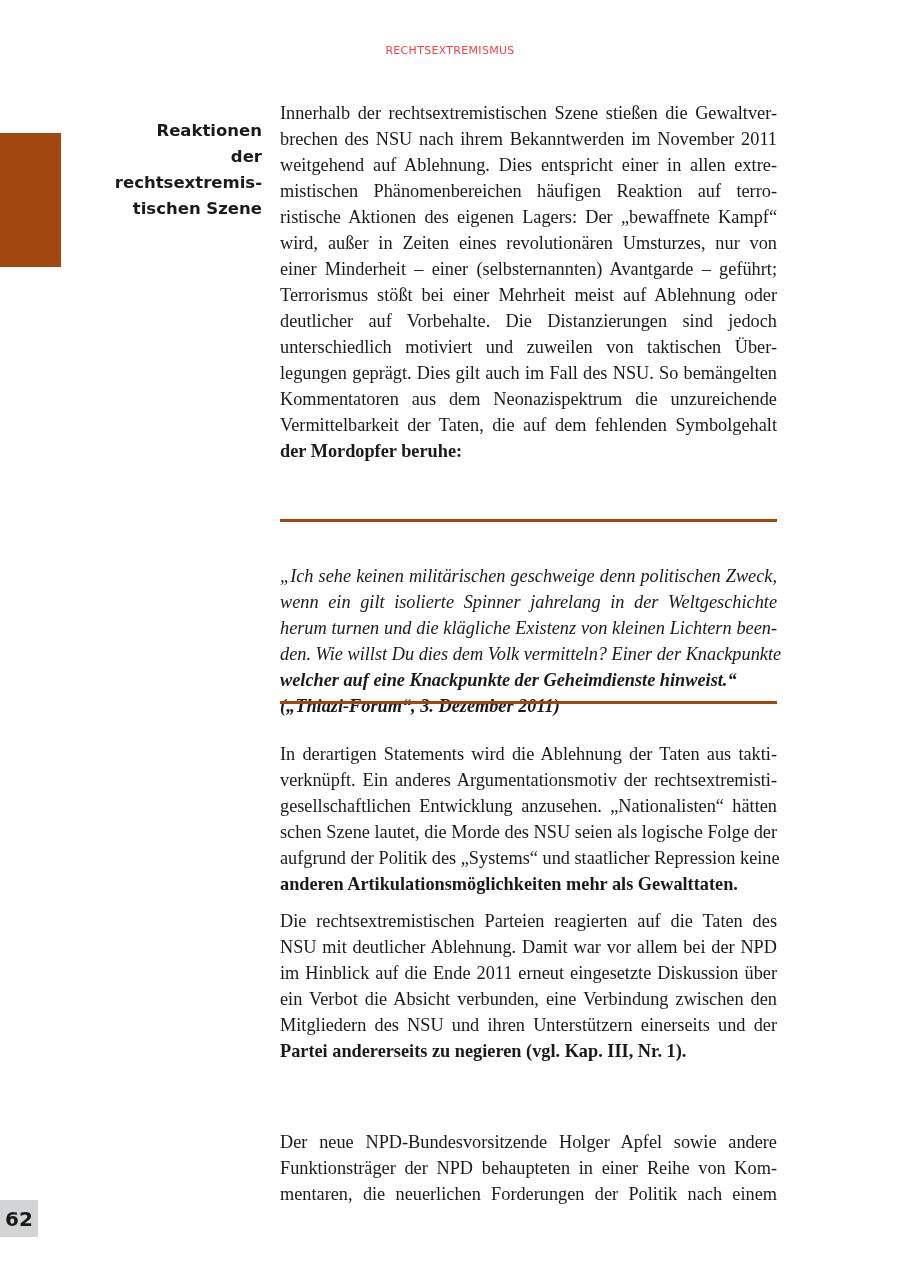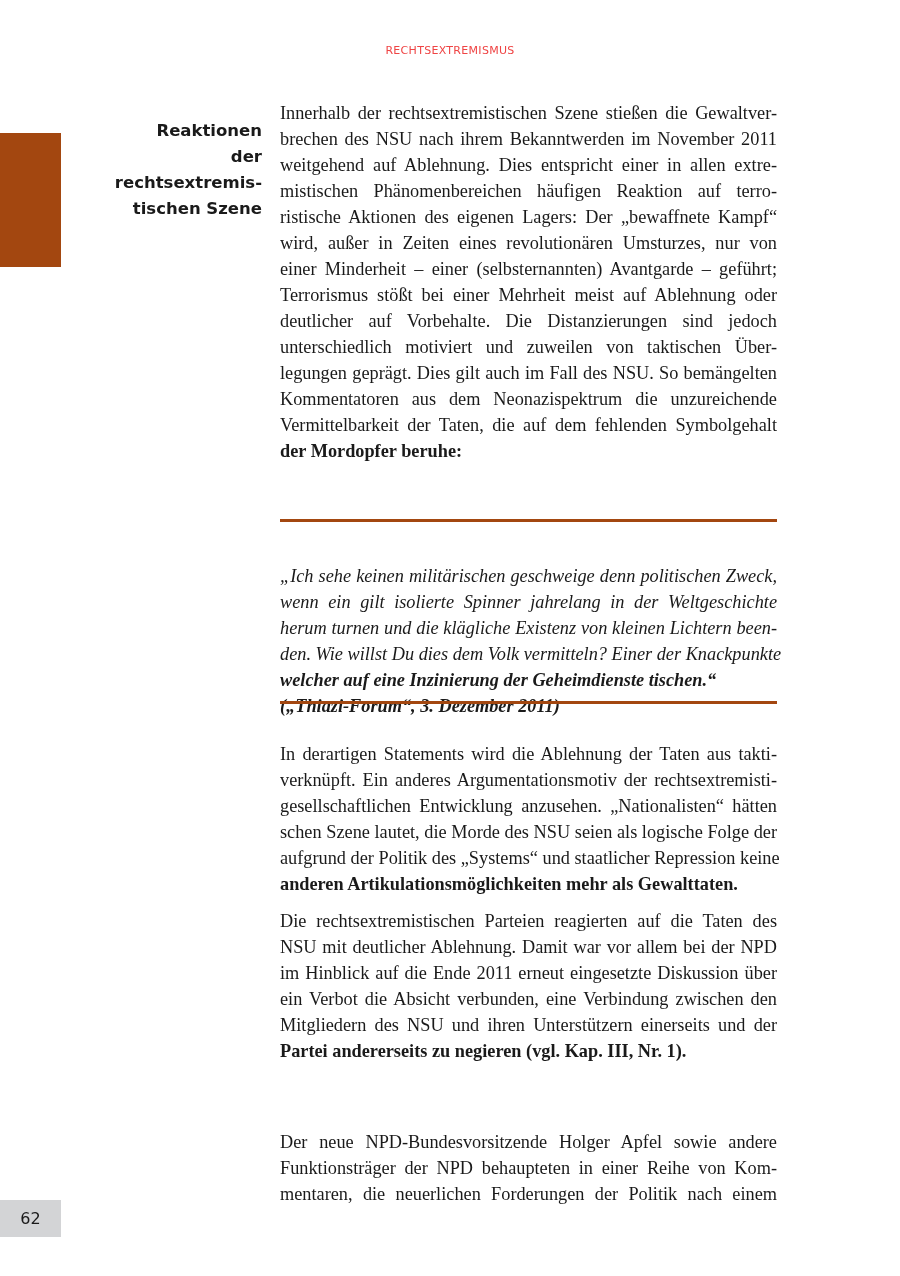--- a/index.html
+++ b/index.html
@@ -25,23 +25,23 @@
     .body-col .line.last { text-align-last: left; font-weight: bold; }
     .para1 { top: 100px; }
     .quote-rule { position: absolute; left: 280px; width: 497px; height: 3px; background: #a34710; }
     .rule-top { top: 519px; }
     .rule-bottom { top: 701px; }
     .quote { top: 556px; font-style: italic; margin-top: 7px; }
     .para2 { top: 741px; }
     .para3 { top: 908px; }
     .para4 { top: 1129px; }
     .page-number-box {
-      position: absolute; left: 0; top: 1200px; width: 61px; height: 37px; background: #d3d4d6;
+      position: absolute; left: 0; top: 1200px; width: 38px; height: 37px; background: #d3d4d6;
       display: flex; align-items: center; justify-content: center;
-      font-family: "DejaVu Sans", sans-serif; font-weight: normal; font-size: 16px; color: #1a1a1a;
+      font-family: "DejaVu Sans", sans-serif; font-weight: bold; font-size: 20px; color: #1a1a1a;
     }
   </style>
 </head>
 <body>
 
 <div class="running-head">RECHTSEXTREMISMUS</div>
 
 <div class="side-tab"></div>
 
 <div class="side-heading">
@@ -67,21 +67,21 @@
   <span class="line last">der Mordopfer beruhe:</span>
 </div>
 
 <div class="quote-rule rule-top"></div>
 
 <div class="body-col quote">
   <span class="line">„Ich sehe keinen militärischen geschweige denn politischen Zweck,</span>
   <span class="line">wenn ein gilt isolierte Spinner jahrelang in der Weltgeschichte</span>
   <span class="line">herum turnen und die klägliche Existenz von kleinen Lichtern been-</span>
   <span class="line">den. Wie willst Du dies dem Volk vermitteln? Einer der Knackpunkte</span>
-  <span class="line last">welcher auf eine Inzinierung der Geheimdienste tischen.“</span>
+  <span class="line last">welcher auf eine Knackpunkte der Geheimdienste hinweist.“</span>
   <span class="line last">(„Thiazi-Forum“, 3. Dezember 2011)</span>
 </div>
 
 <div class="quote-rule rule-bottom"></div>
 
 <div class="body-col para2">
   <span class="line">In derartigen Statements wird die Ablehnung der Taten aus takti-</span>
   <span class="line">verknüpft. Ein anderes Argumentationsmotiv der rechtsextremisti-</span>
   <span class="line">gesellschaftlichen Entwicklung anzusehen. „Nationalisten“ hätten</span>
   <span class="line">schen Szene lautet, die Morde des NSU seien als logische Folge der</span>

